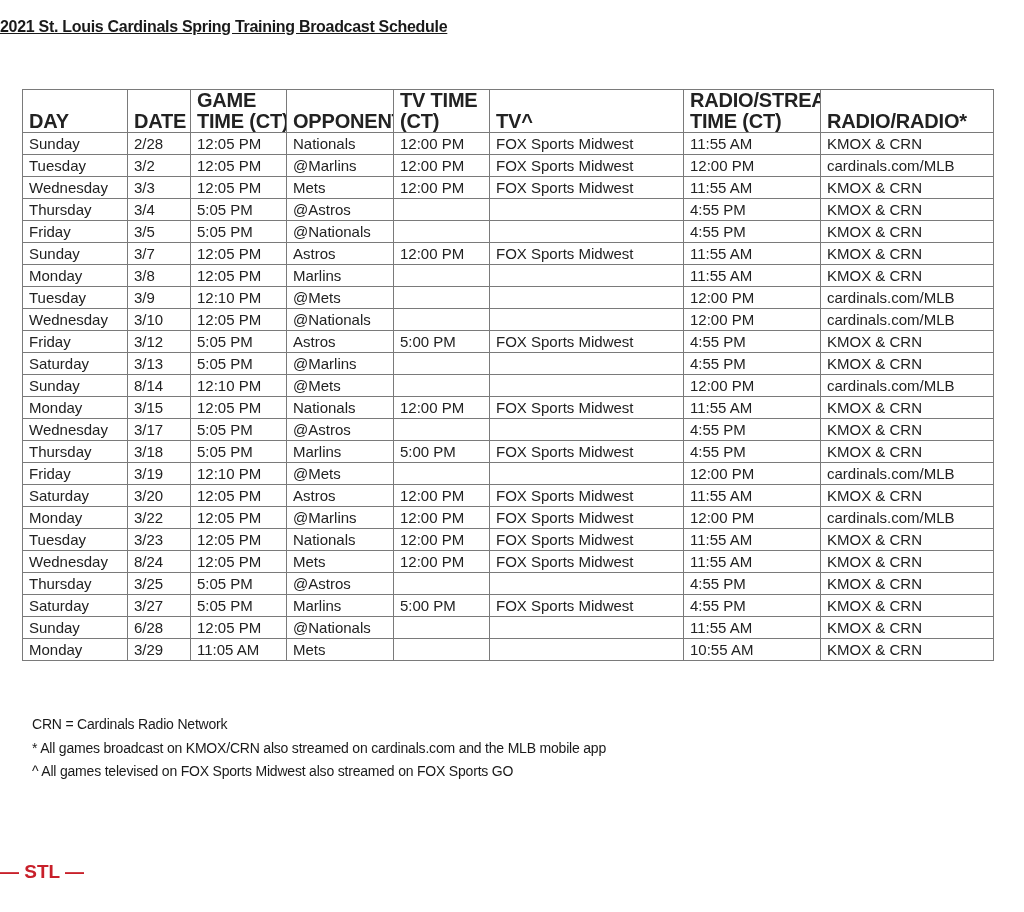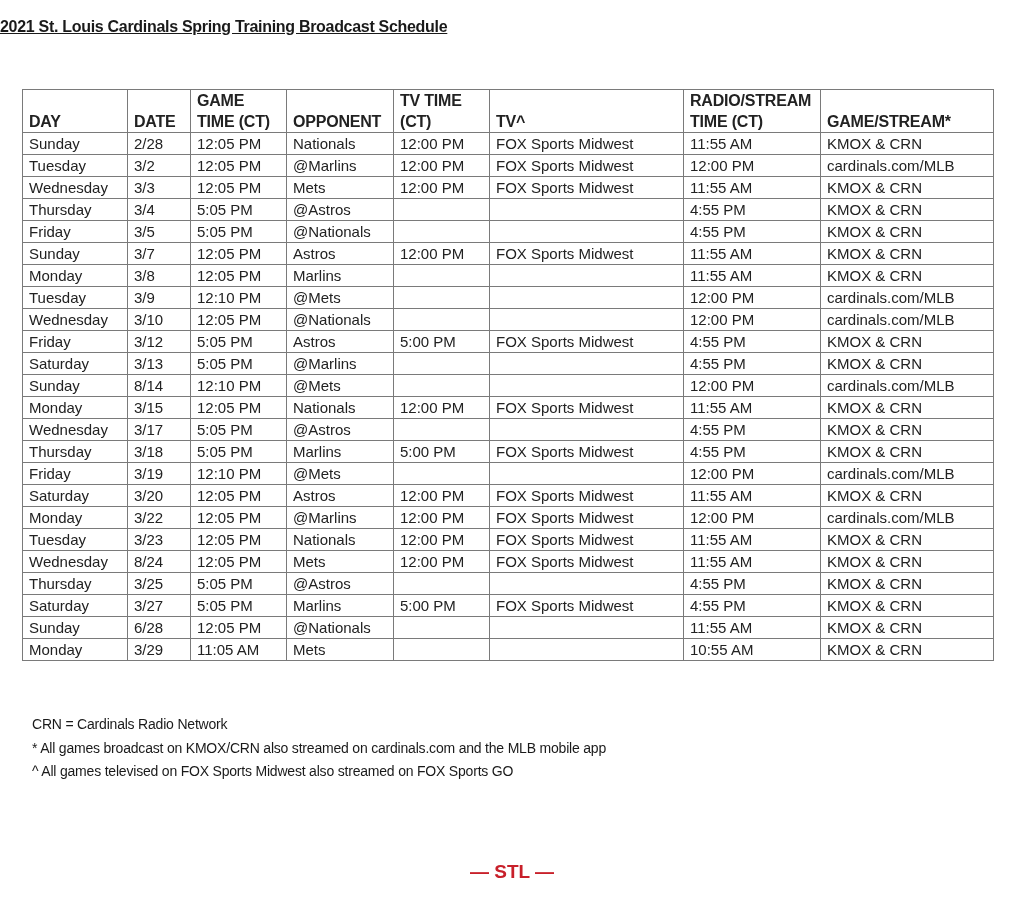--- a/index.html
+++ b/index.html
@@ -41,21 +41,21 @@
       border: 1.5px solid #7a7a7a;
       padding: 0 0 0 6px;
       text-align: left;
       vertical-align: bottom;
       white-space: nowrap;
       overflow: hidden;
     }
     table.sched th {
       height: 42px;
       font-weight: bold;
-      font-size: 16px;
+      font-size: 20px;
       line-height: 21px;
       padding-bottom: 0px;
       letter-spacing: -0.2px;
       margin-left: 24px;
     }
     table.sched td {
       height: 21px;
       line-height: 21px;
     }
     .notes {
@@ -66,21 +66,21 @@
       line-height: 23.5px;
       color: #1a1a1a;
       letter-spacing: -0.2px;
     }
     .notes .spacer { height: 23.5px; }
     .logo {
       position: absolute;
       top: 861px;
       left: 0;
       width: 1024px;
-      text-align: center;
+      text-align: left;
       font-size: 19px;
       font-weight: bold;
       color: #c8202a;
     }
     .logo .dash { font-weight: bold; }
   </style>
 </head>
 <body>
 
 <div class="title">2021 St. Louis Cardinals Spring Training Broadcast Schedule</div>
@@ -121,21 +121,21 @@
         <th>
           <div>&nbsp;</div>
           <div>TV^</div>
         </th>
         <th>
           <div>RADIO/STREAM</div>
           <div>TIME (CT)</div>
         </th>
         <th>
           <div>&nbsp;</div>
-          <div>GAME/STREAM*</div>
+          <div>RADIO/RADIO*</div>
         </th>
       </tr>
   </thead>
   <tbody id="table-body">
       <tr>
         <td>Sunday</td>
         <td>2/28</td>
         <td>12:05 PM</td>
         <td>Nationals</td>
         <td>12:00 PM</td>

